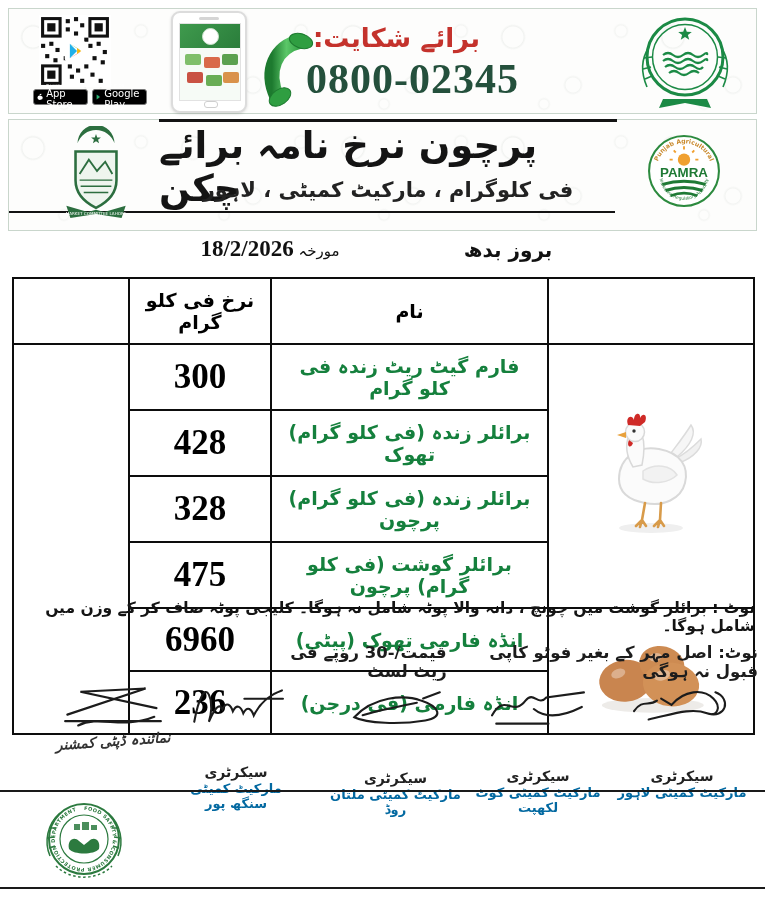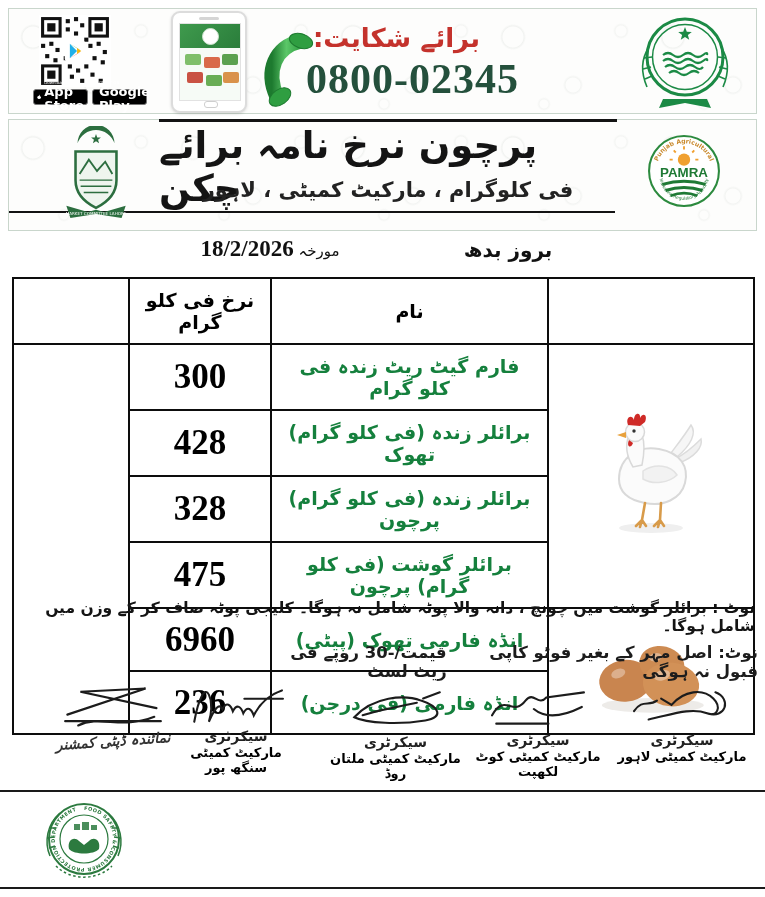--- a/index.html
+++ b/index.html
@@ -20,21 +20,21 @@
     box-sizing:border-box;
   }
 
   
   #complaint-band{left:8px;top:8px;width:749px;height:106px;}
   .badges-row{left:24px;top:80px;width:120px;display:flex;gap:4px;}
   .badge{width:55px;height:16px;background:#000;border:1px solid #777;border-radius:3px;
          color:#fff;display:flex;align-items:center;padding:0 3px;gap:3px;box-sizing:border-box;}
   .badge .txt{display:flex;flex-direction:column;line-height:1.1;}
   .badge .t1{font-size:4px;}
-  .badge .t2{font-size:13px;font-weight:bold;}
+  .badge .t2{font-size:10px;font-weight:normal;}
   #complaint-label{left:300px;top:14px;width:175px;text-align:center;direction:rtl;
       color:#c4322c;font-size:26px;font-weight:bold;}
   #phone-number{left:284px;top:46px;width:226px;text-align:right;
       font-family:"Liberation Serif","DejaVu Serif",serif;font-weight:bold;
       font-size:42px;color:#24503c;letter-spacing:1px;}
 
   
   #phone-mockup{left:162px;top:2px;width:76px;height:102px;background:#fff;border:2px solid #dcdcdc;
       border-radius:9px;box-shadow:0 1px 3px rgba(0,0,0,0.15);box-sizing:border-box;}
   #phone-mockup .speaker{position:absolute;left:26px;top:4px;width:20px;height:3px;background:#d5d5d5;border-radius:2px;}
@@ -73,22 +73,22 @@
 
   
   #note1{left:10px;top:599px;width:747px;text-align:right;direction:rtl;
       font-size:15.5px;font-weight:600;color:#141414;padding-right:2px;box-sizing:border-box;}
   #note2{left:280px;top:643px;width:478px;direction:rtl;display:flex;gap:42px;
       font-size:16.5px;font-weight:bold;color:#1c1c1c;align-items:baseline;}
 
   
   .sig{position:absolute;text-align:center;}
   .sig svg{display:block;margin:0 auto;}
-  .sig-title{font-size:14px;font-weight:bold;direction:rtl;color:#222;}
-  .sig-org{font-size:13px;font-weight:bold;direction:rtl;color:#000000;margin-top:1px;}
+  .sig-title{font-size:14px;font-weight:bold;direction:rtl;color:#222;margin-top:36px;}
+  .sig-org{font-size:13px;font-weight:bold;direction:rtl;color:#0369a1;margin-top:1px;}
   .sig-org.hand{font-style:italic;transform:rotate(-4deg);color:#333;font-size:14px;}
   #sig1{left:28px;top:682px;width:170px;}
   #sig2{left:176px;top:680px;width:120px;}
   #sig3{left:318px;top:686px;width:155px;}
   #sig4{left:468px;top:684px;width:140px;}
   #sig5{left:604px;top:684px;width:156px;}
 
   
   #footer{left:0;top:790px;width:765px;height:99px;border-top:2px solid #1a1a1a;border-bottom:2px solid #1a1a1a;
       display:flex;align-items:center;box-sizing:border-box;}

